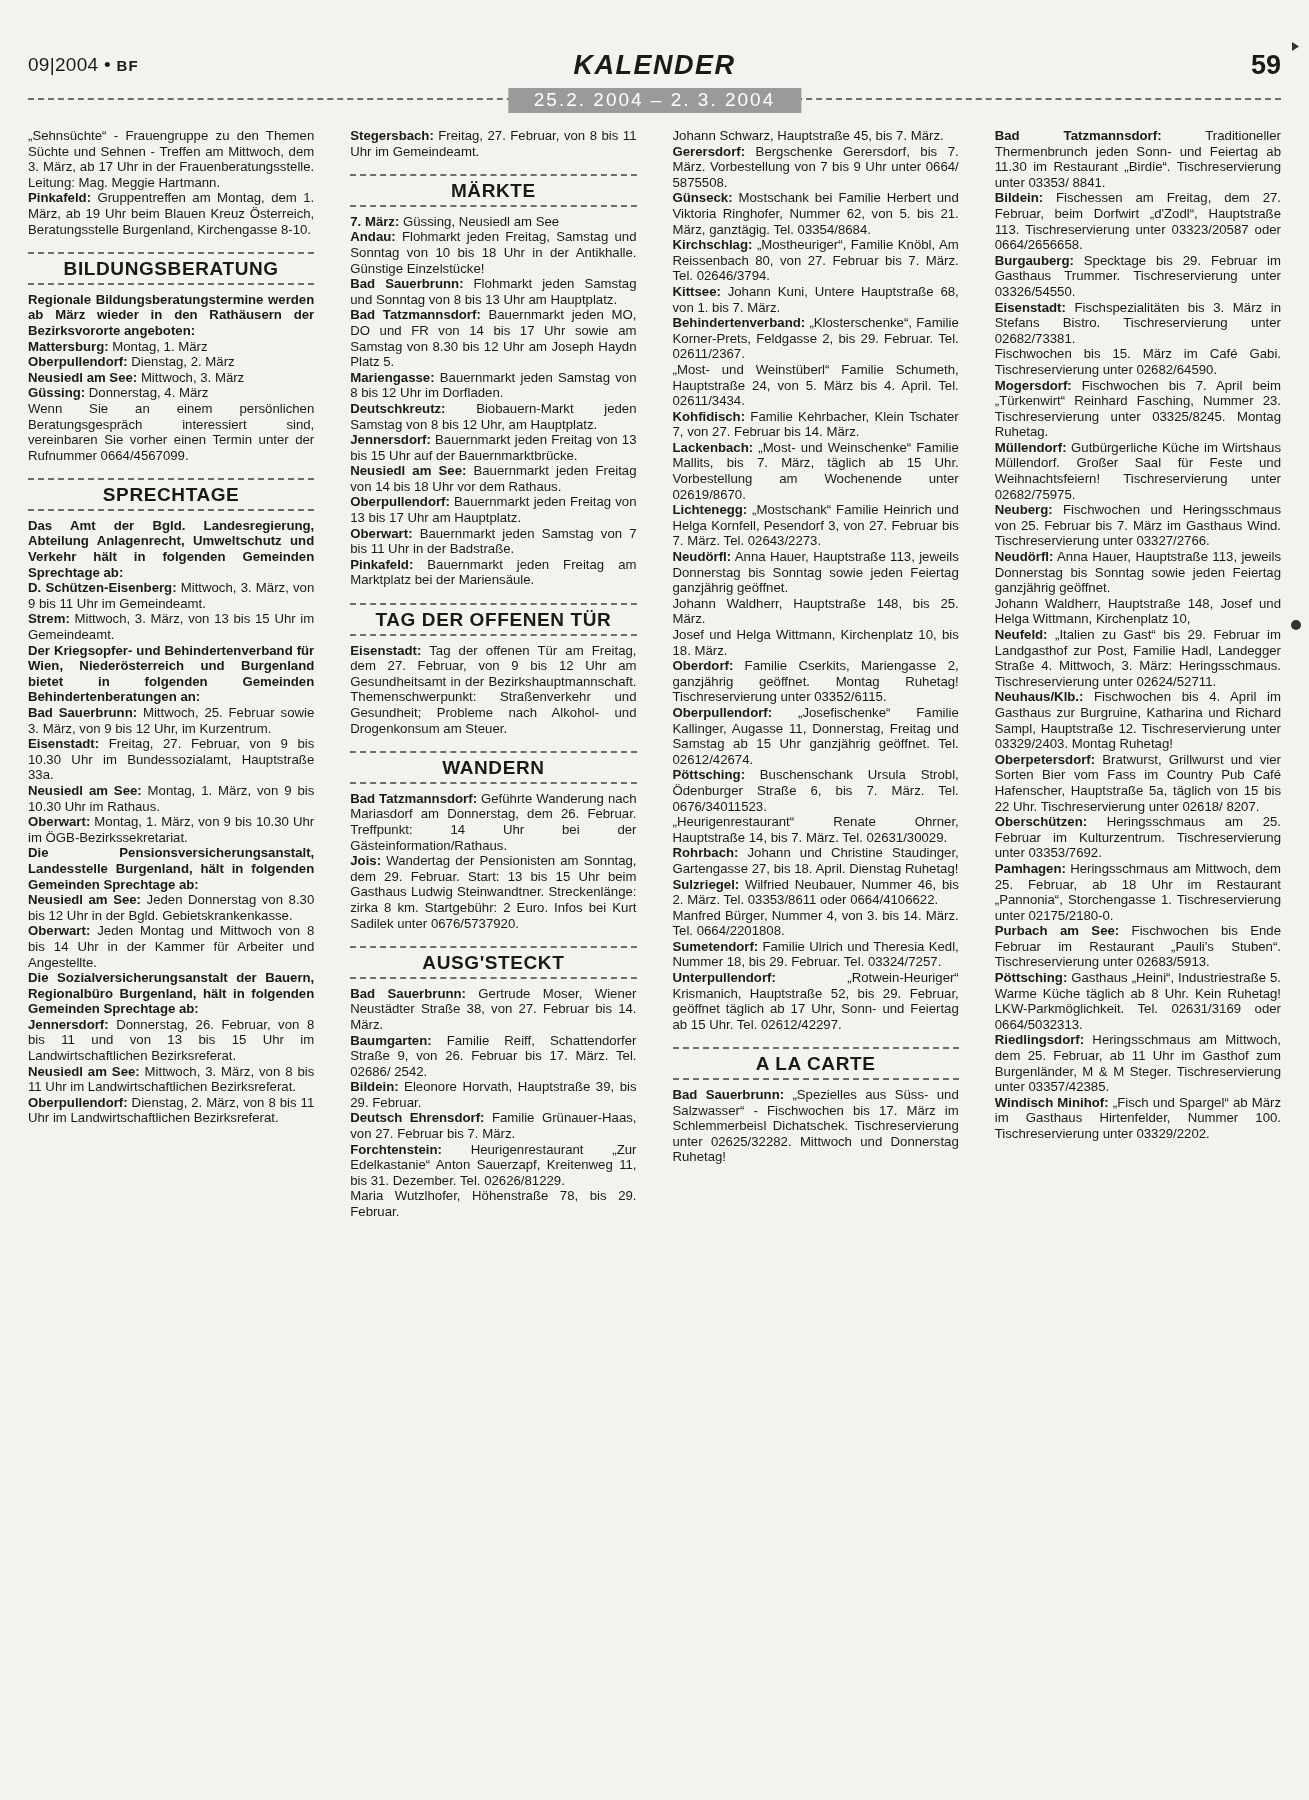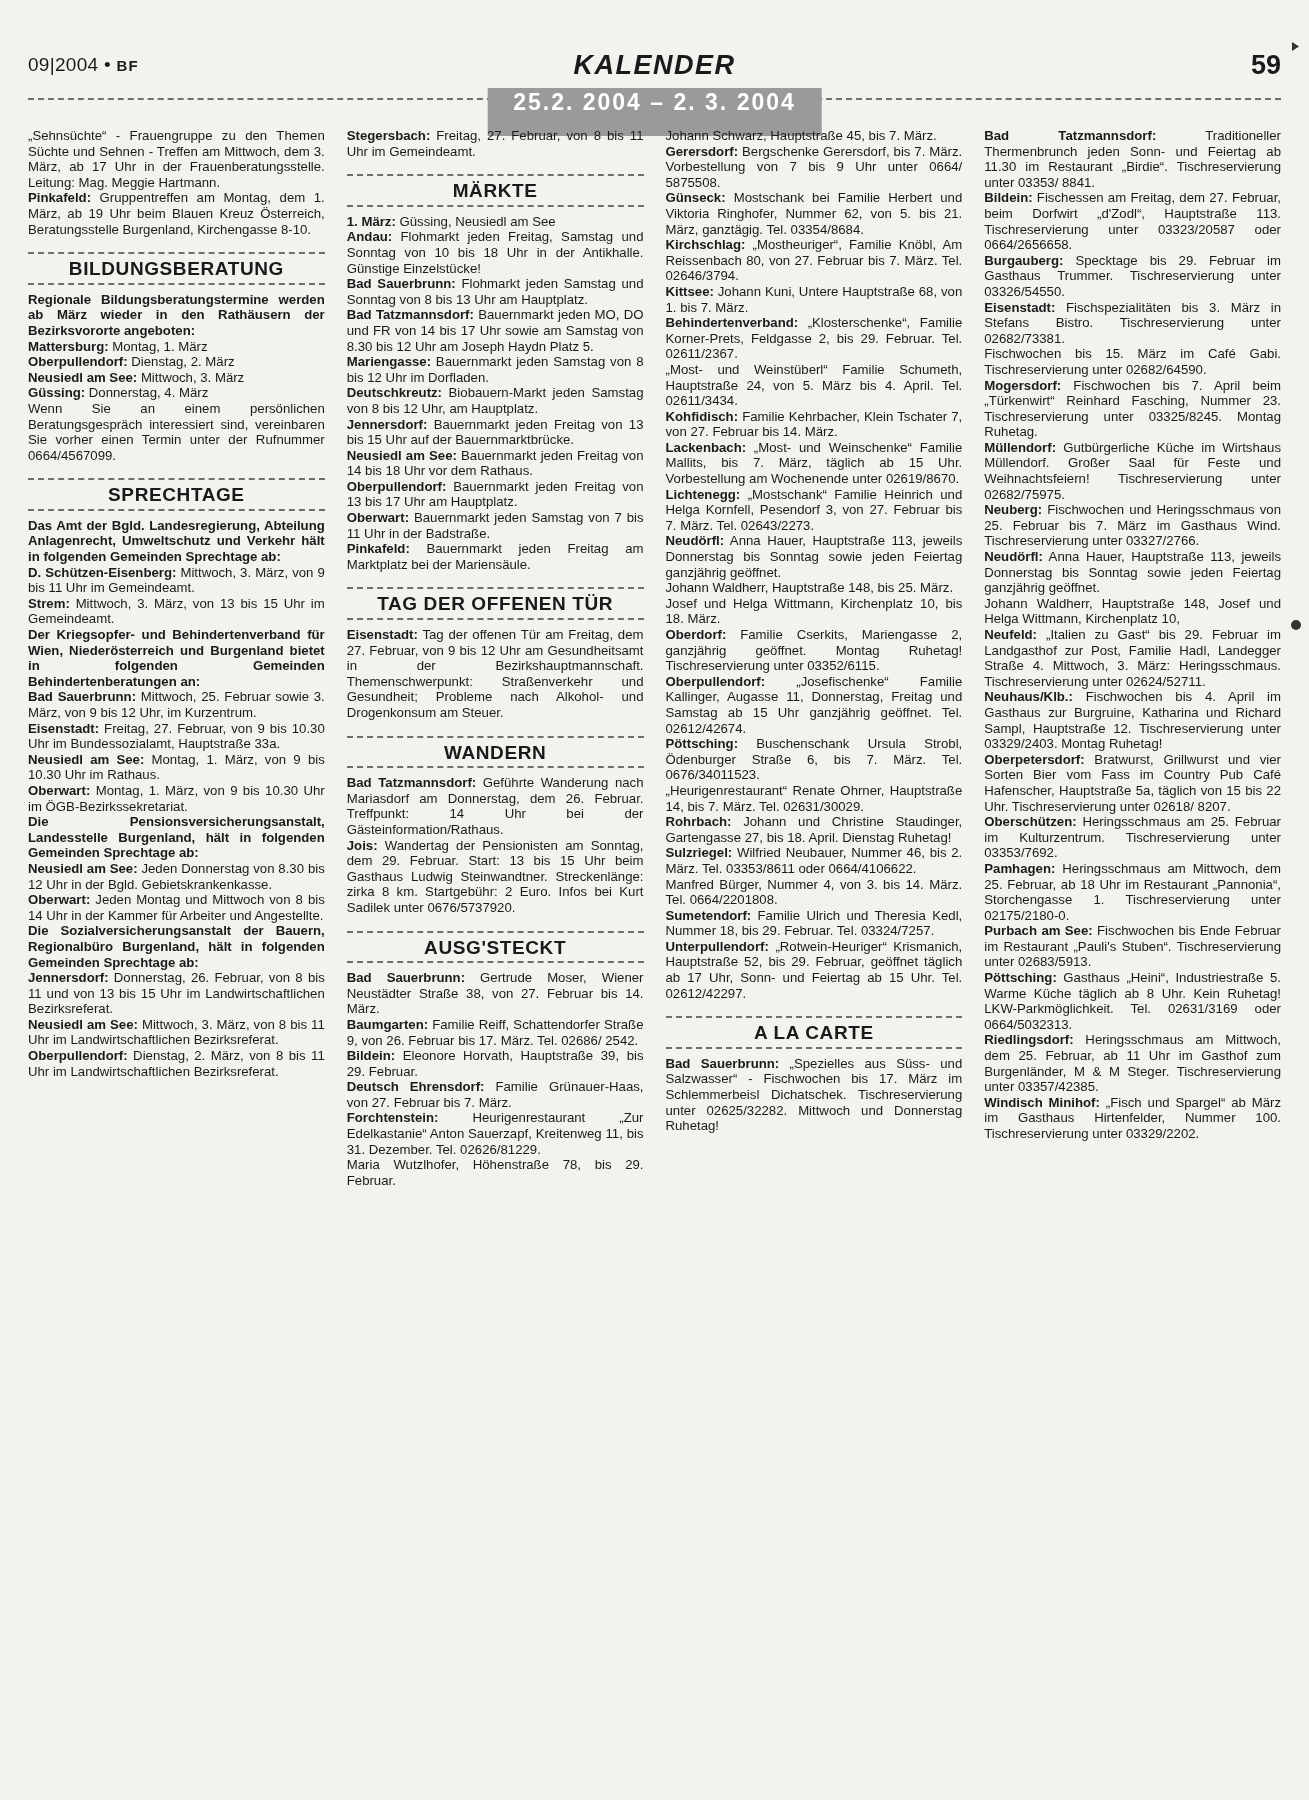--- a/index.html
+++ b/index.html
@@ -73,35 +73,35 @@
     right: 0;
     border-top: 2px dashed #6e6e6e;
   }
   .daterange {
     position: absolute;
     left: 50%;
     transform: translateX(-50%);
     top: 0;
     background: #9a9a9a;
     color: #ffffff;
-    font-size: 23px;
-    font-weight: bold;
+    font-size: 19px;
+    font-weight: normal;
     letter-spacing: 2px;
-    padding: 1px 26px 20px 26px;
+    padding: 1px 26px 2px 26px;
     white-space: nowrap;
   }
   
   .columns {
     position: absolute;
     top: 128px;
     left: 28px;
     right: 28px;
     bottom: 40px;
     display: flex;
-    gap: 22px;
+    gap: 36px;
   }
   .col {
     width: 25%;
     font-size: 13.2px;
     line-height: 15.6px;
     text-align: justify;
     hyphens: auto;
   }
   p.entry {
     margin: 0 0 0 0;
@@ -184,21 +184,21 @@
         <p class="entry"><b>Die Sozialversicherungsanstalt der Bauern, Regionalbüro Burgenland, hält in folgenden Gemeinden Sprechtage ab:</b></p>
         <p class="entry"><b>Jennersdorf:</b> Donnerstag, 26. Februar, von 8 bis 11 und von 13 bis 15 Uhr im Landwirtschaftlichen Bezirksreferat.</p>
         <p class="entry"><b>Neusiedl am See:</b> Mittwoch, 3. März, von 8 bis 11 Uhr im Landwirtschaftlichen Bezirksreferat.</p>
         <p class="entry"><b>Oberpullendorf:</b> Dienstag, 2. März, von 8 bis 11 Uhr im Landwirtschaftlichen Bezirksreferat.</p>
       </div>
     <div class="col">
         <p class="entry"><b>Stegersbach:</b> Freitag, 27. Februar, von 8 bis 11 Uhr im Gemeindeamt.</p>
         <div class="sec">
           <h2>MÄRKTE</h2>
         </div>
-        <p class="entry"><b>1. März:</b> Güssing, Neusiedl am See</p>
+        <p class="entry"><b>7. März:</b> Güssing, Neusiedl am See</p>
         <p class="entry"><b>Andau:</b> Flohmarkt jeden Freitag, Samstag und Sonntag von 10 bis 18 Uhr in der Antikhalle. Günstige Einzelstücke!</p>
         <p class="entry"><b>Bad Sauerbrunn:</b> Flohmarkt jeden Samstag und Sonntag von 8 bis 13 Uhr am Hauptplatz.</p>
         <p class="entry"><b>Bad Tatzmannsdorf:</b> Bauernmarkt jeden MO, DO und FR von 14 bis 17 Uhr sowie am Samstag von 8.30 bis 12 Uhr am Joseph Haydn Platz 5.</p>
         <p class="entry"><b>Mariengasse:</b> Bauernmarkt jeden Samstag von 8 bis 12 Uhr im Dorfladen.</p>
         <p class="entry"><b>Deutschkreutz:</b> Biobauern-Markt jeden Samstag von 8 bis 12 Uhr, am Hauptplatz.</p>
         <p class="entry"><b>Jennersdorf:</b> Bauernmarkt jeden Freitag von 13 bis 15 Uhr auf der Bauernmarktbrücke.</p>
         <p class="entry"><b>Neusiedl am See:</b> Bauernmarkt jeden Freitag von 14 bis 18 Uhr vor dem Rathaus.</p>
         <p class="entry"><b>Oberpullendorf:</b> Bauernmarkt jeden Freitag von 13 bis 17 Uhr am Hauptplatz.</p>
         <p class="entry"><b>Oberwart:</b> Bauernmarkt jeden Samstag von 7 bis 11 Uhr in der Badstraße.</p>
         <p class="entry"><b>Pinkafeld:</b> Bauernmarkt jeden Freitag am Marktplatz bei der Mariensäule.</p>

